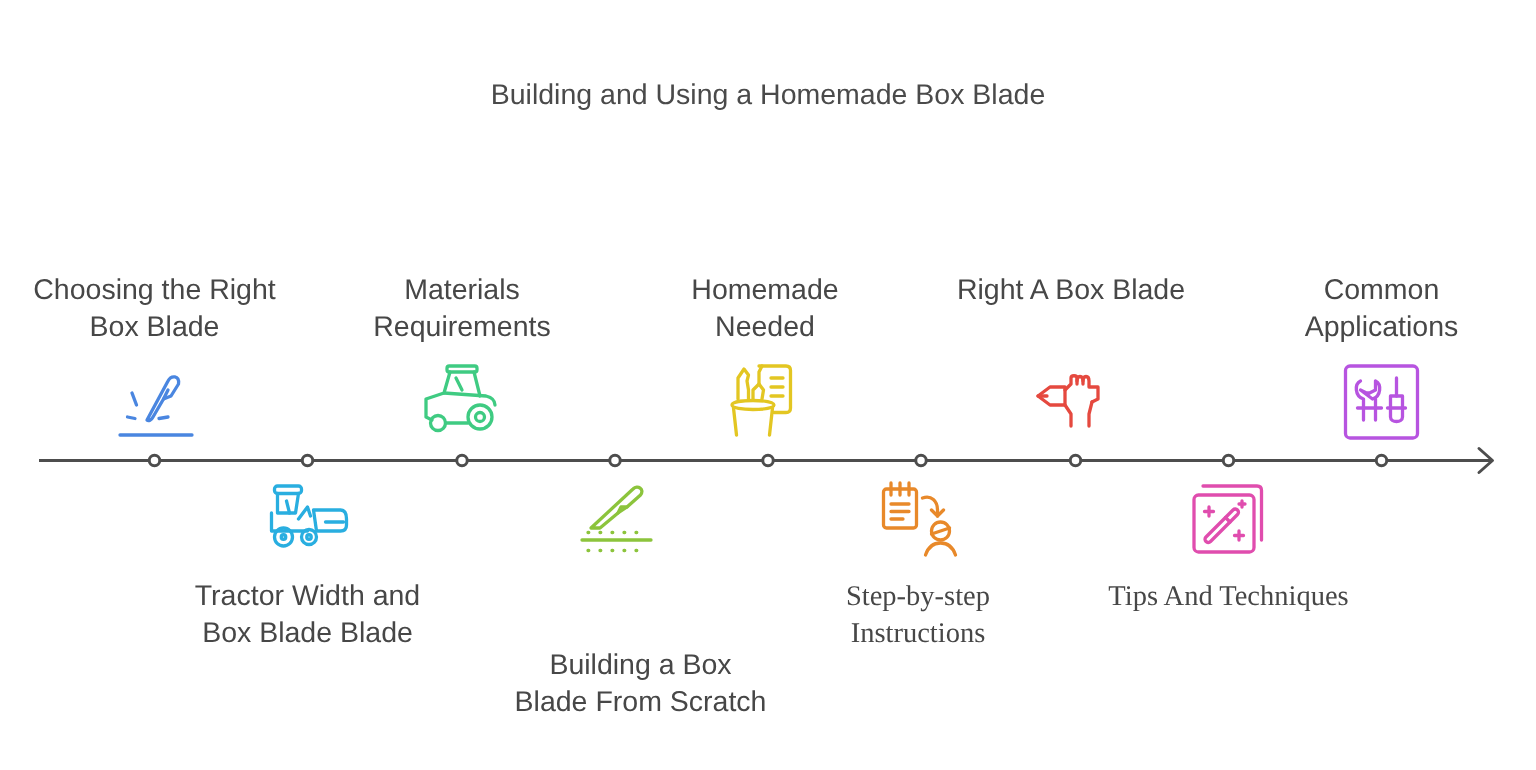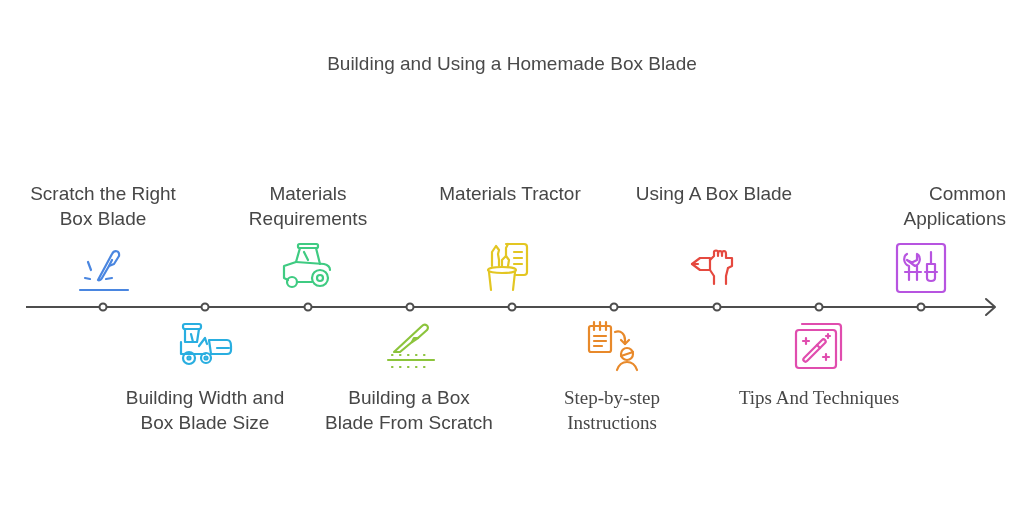--- a/index.html
+++ b/index.html
@@ -29,21 +29,21 @@
     <circle cx="308" cy="307" r="3.5"></circle>
     <circle cx="410" cy="307" r="3.5"></circle>
     <circle cx="512" cy="307" r="3.5"></circle>
     <circle cx="614" cy="307" r="3.5"></circle>
     <circle cx="717" cy="307" r="3.5"></circle>
     <circle cx="819" cy="307" r="3.5"></circle>
     <circle cx="921" cy="307" r="3.5"></circle>
   </g>
 </svg>
 
-<div class="label top" style="left:18px;">Scratch the Right Box Blade</div>
+<div class="label top" style="left:18px;">Choosing the Right Box Blade</div>
 <div class="icon" style="left:76px; top:240px;">
   <svg viewBox="0 0 56 56" fill="none" stroke="#4a86e0" stroke-width="2.2" stroke-linecap="round" stroke-linejoin="round">
     <path d="M22 40 L36 14 C38 10 44 10 43 16 L38 24 L33 26 L26 38 C25 40 23 41 22 40 Z"></path>
     <path d="M33 26 L36 20"></path>
     <path d="M12 22 L15 30"></path>
       <path d="M9 38 L14 39"></path>
       <path d="M30 39 L36 38"></path>
     <path d="M4 50 L52 50"></path>
   </svg>
 </div>
@@ -56,21 +56,21 @@
     <path d="M14 16 L16 24"></path>
     <circle cx="12" cy="40" r="6"></circle>
       <circle cx="12" cy="40" r="1.5"></circle>
     <circle cx="29" cy="40" r="5"></circle>
       <circle cx="29" cy="40" r="1.5"></circle>
     <path d="M22 28 L28 20 L30 26"></path>
     <path d="M32 22 L50 22 C53 22 54 25 54 28 L54 32 C54 35 52 36 50 36 L34 36 Z"></path>
     <path d="M40 30 L52 30"></path>
   </svg>
 </div>
-<div class="label bottom" style="left:120px;">Building Width and Box Blade Size</div>
+<div class="label bottom" style="left:120px;">Tractor Width and Box Blade Blade</div>
 
 <div class="label top" style="left:223px;">Materials Requirements</div>
 <div class="icon" style="left:280px; top:238px;">
   <svg viewBox="0 0 56 56" fill="none" stroke="#3fcb82" stroke-width="2.2" stroke-linecap="round" stroke-linejoin="round">
     <rect x="18" y="6" width="20" height="4" rx="1.5"></rect>
     <path d="M20 10 L16 24 L4 28 L4 40 L8 42"></path>
     <path d="M36 10 L40 26"></path>
     <path d="M16 24 L44 26 C48 27 50 29 50 32"></path>
     <circle cx="12" cy="44" r="5"></circle>
     <circle cx="40" cy="40" r="8"></circle>
@@ -82,23 +82,23 @@
 
 <div class="icon" style="left:382px; top:318px;">
   <svg viewBox="0 0 56 56" fill="none" stroke="#8cc43c" stroke-width="2.2" stroke-linecap="round" stroke-linejoin="round">
     <path d="M12 34 L40 8 C43 5 48 8 45 12 L36 20 L32 20 L30 24 L18 34 Z"></path>
     <path d="M30 24 L36 20"></path>
     <path d="M6 42 L52 42"></path>
     <path d="M10 37 L10.5 37 M18 37 L18.5 37 M26 37 L26.5 37 M34 37 L34.5 37 M42 37 L42.5 37"></path>
     <path d="M10 49 L10.5 49 M18 49 L18.5 49 M26 49 L26.5 49 M34 49 L34.5 49 M42 49 L42.5 49"></path>
   </svg>
 </div>
-<div class="label bottom" style="left:324px;">Building a Box Blade From Scratch</div>
+<div class="label bottom" style="left:342px;margin-top:46px;">Building a Box Blade From Scratch</div>
 
-<div class="label top" style="left:425px;">Materials Tractor</div>
+<div class="label top" style="left:425px;">Homemade Needed</div>
 <div class="icon" style="left:484px; top:240px;">
   <svg viewBox="0 0 56 56" fill="none" stroke="#e3c622" stroke-width="2.2" stroke-linecap="round" stroke-linejoin="round">
     <path d="M22 4 L40 4 C42 4 43 5 43 7 L43 32 C43 34 42 35 40 35 L32 35"></path>
     <path d="M24 4 L22 8 L22 16"></path>
     <path d="M30 12 L38 12 M30 18 L38 18 M30 24 L38 24"></path>
     <path d="M8 26 L8 12 L12 6 L15 10 L14 14 L15 20 L15 26"></path>
     <path d="M18 26 L18 20 L22 16 L25 20 L24 26"></path>
     <path d="M4 30 C4 26 32 26 32 30 C32 34 4 34 4 30 Z"></path>
     <path d="M5 32 L7 50 M31 32 L29 50"></path>
   </svg>
@@ -111,21 +111,21 @@
     <path d="M9 18 L21 18 M9 23 L21 23 M9 28 L17 28"></path>
     <path d="M30 14 C36 12 40 16 40 22 L40 26"></path>
     <path d="M36 22 L40 26 L44 22"></path>
     <circle cx="42" cy="36" r="6"></circle>
     <path d="M36 38 L48 34"></path>
     <path d="M32 52 C34 46 38 44 42 44 C46 44 50 46 52 52"></path>
   </svg>
 </div>
 <div class="label bottom" style="left:527px;font-family:Liberation Serif, serif;">Step-by-step Instructions</div>
 
-<div class="label top" style="left:629px;">Using A Box Blade</div>
+<div class="label top" style="left:629px;">Right A Box Blade</div>
 <div class="icon" style="left:688px; top:240px;">
   <svg viewBox="0 0 56 56" fill="none" stroke="#e5493f" stroke-width="2.2" stroke-linecap="round" stroke-linejoin="round">
     <path d="M4 24 L12 18 L22 18 L22 30 L12 30 Z"></path>
     <path d="M4 24 L10 24"></path>
     <path d="M22 20 L26 16 L26 12 C26 10 30 10 30 12 L30 16"></path>
     <path d="M30 14 C30 10 34 10 34 14 L34 16"></path>
     <path d="M34 14 C34 10 38 10 38 14 L38 18 L44 18 L44 26 L40 28"></path>
     <path d="M22 30 L26 36 L26 44"></path>
     <path d="M40 28 L38 36 L38 44"></path>
   </svg>
@@ -137,21 +137,21 @@
     <rect x="6" y="12" width="40" height="38" rx="3"></rect>
     <path d="M14 40 L32 22 C34 20 37 23 35 25 L17 43 C15 45 12 42 14 40 Z"></path>
     <path d="M27 27 L30 30"></path>
     <path d="M16 20 L16 26 M13 23 L19 23"></path>
     <path d="M38 16 L38 20 M36 18 L40 18"></path>
     <path d="M36 36 L36 42 M33 39 L39 39"></path>
   </svg>
 </div>
 <div class="label bottom" style="left:734px;font-family:Liberation Serif, serif;">Tips And Techniques</div>
 
-<div class="label top" style="left:836px;text-align:right;">Common Applications</div>
+<div class="label top" style="left:836px;">Common Applications</div>
 <div class="icon" style="left:893px; top:240px;">
   <svg viewBox="0 0 56 56" fill="none" stroke="#b754e0" stroke-width="2.2" stroke-linecap="round" stroke-linejoin="round">
     <rect x="4" y="4" width="48" height="48" rx="3"></rect>
     <path d="M14 14 C10 16 10 24 16 26 L16 40 M22 26 C28 24 28 16 24 14 L24 20 L20 22 L18 22 L14 20 Z"></path>
     <path d="M24 26 L24 40"></path>
     <path d="M12 32 L28 32"></path>
     <path d="M38 12 L38 24"></path>
     <path d="M34 24 L42 24 L42 38 C42 42 34 42 34 38 Z"></path>
     <path d="M32 32 L44 32"></path>
   </svg>

